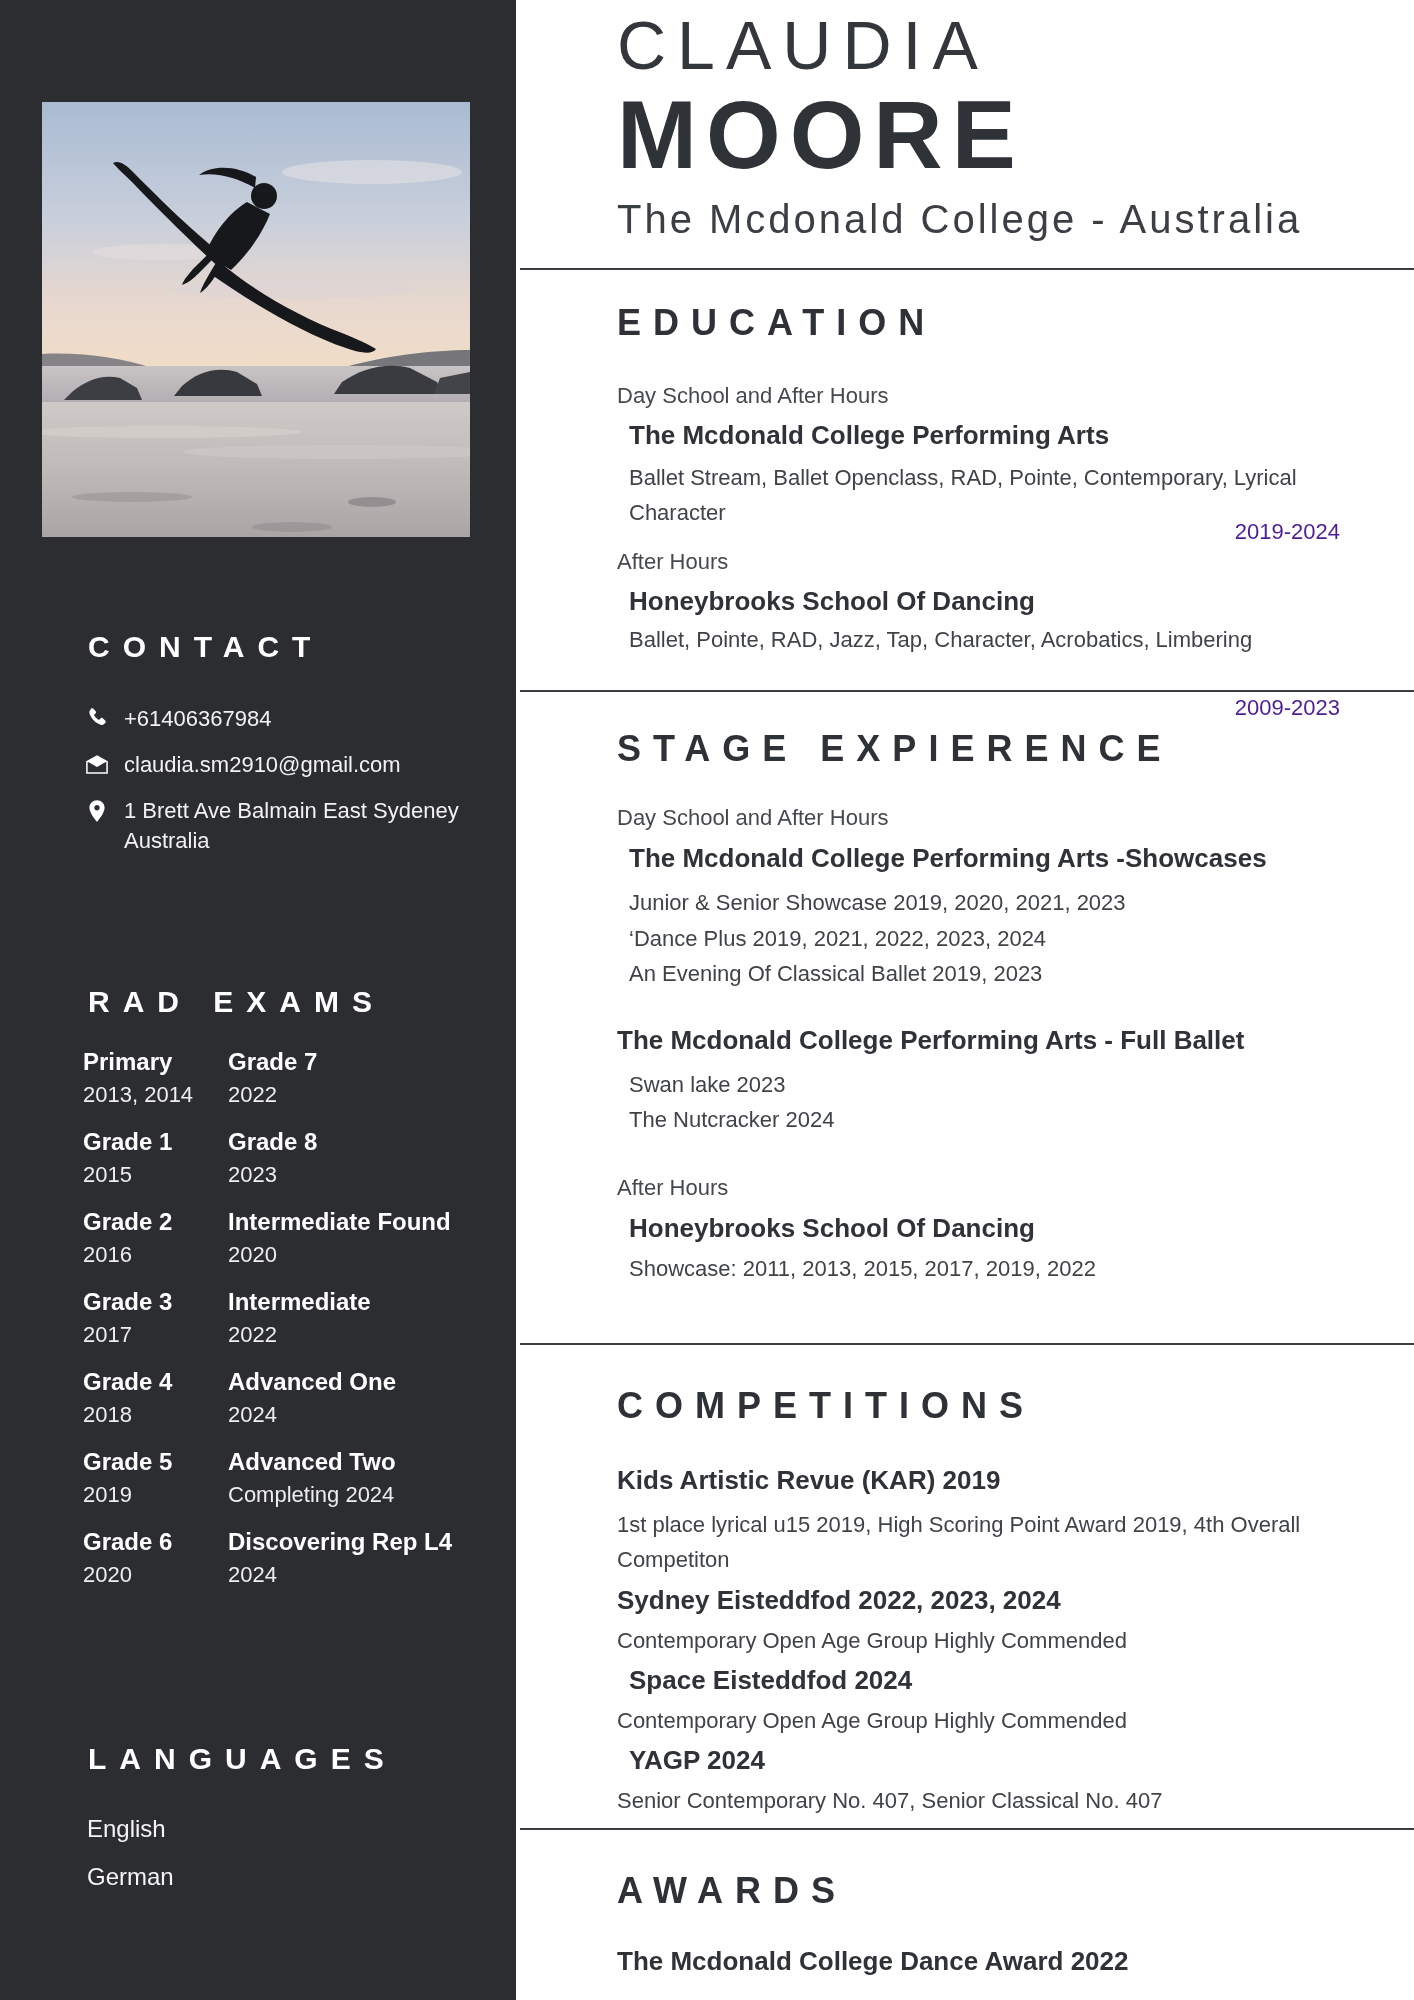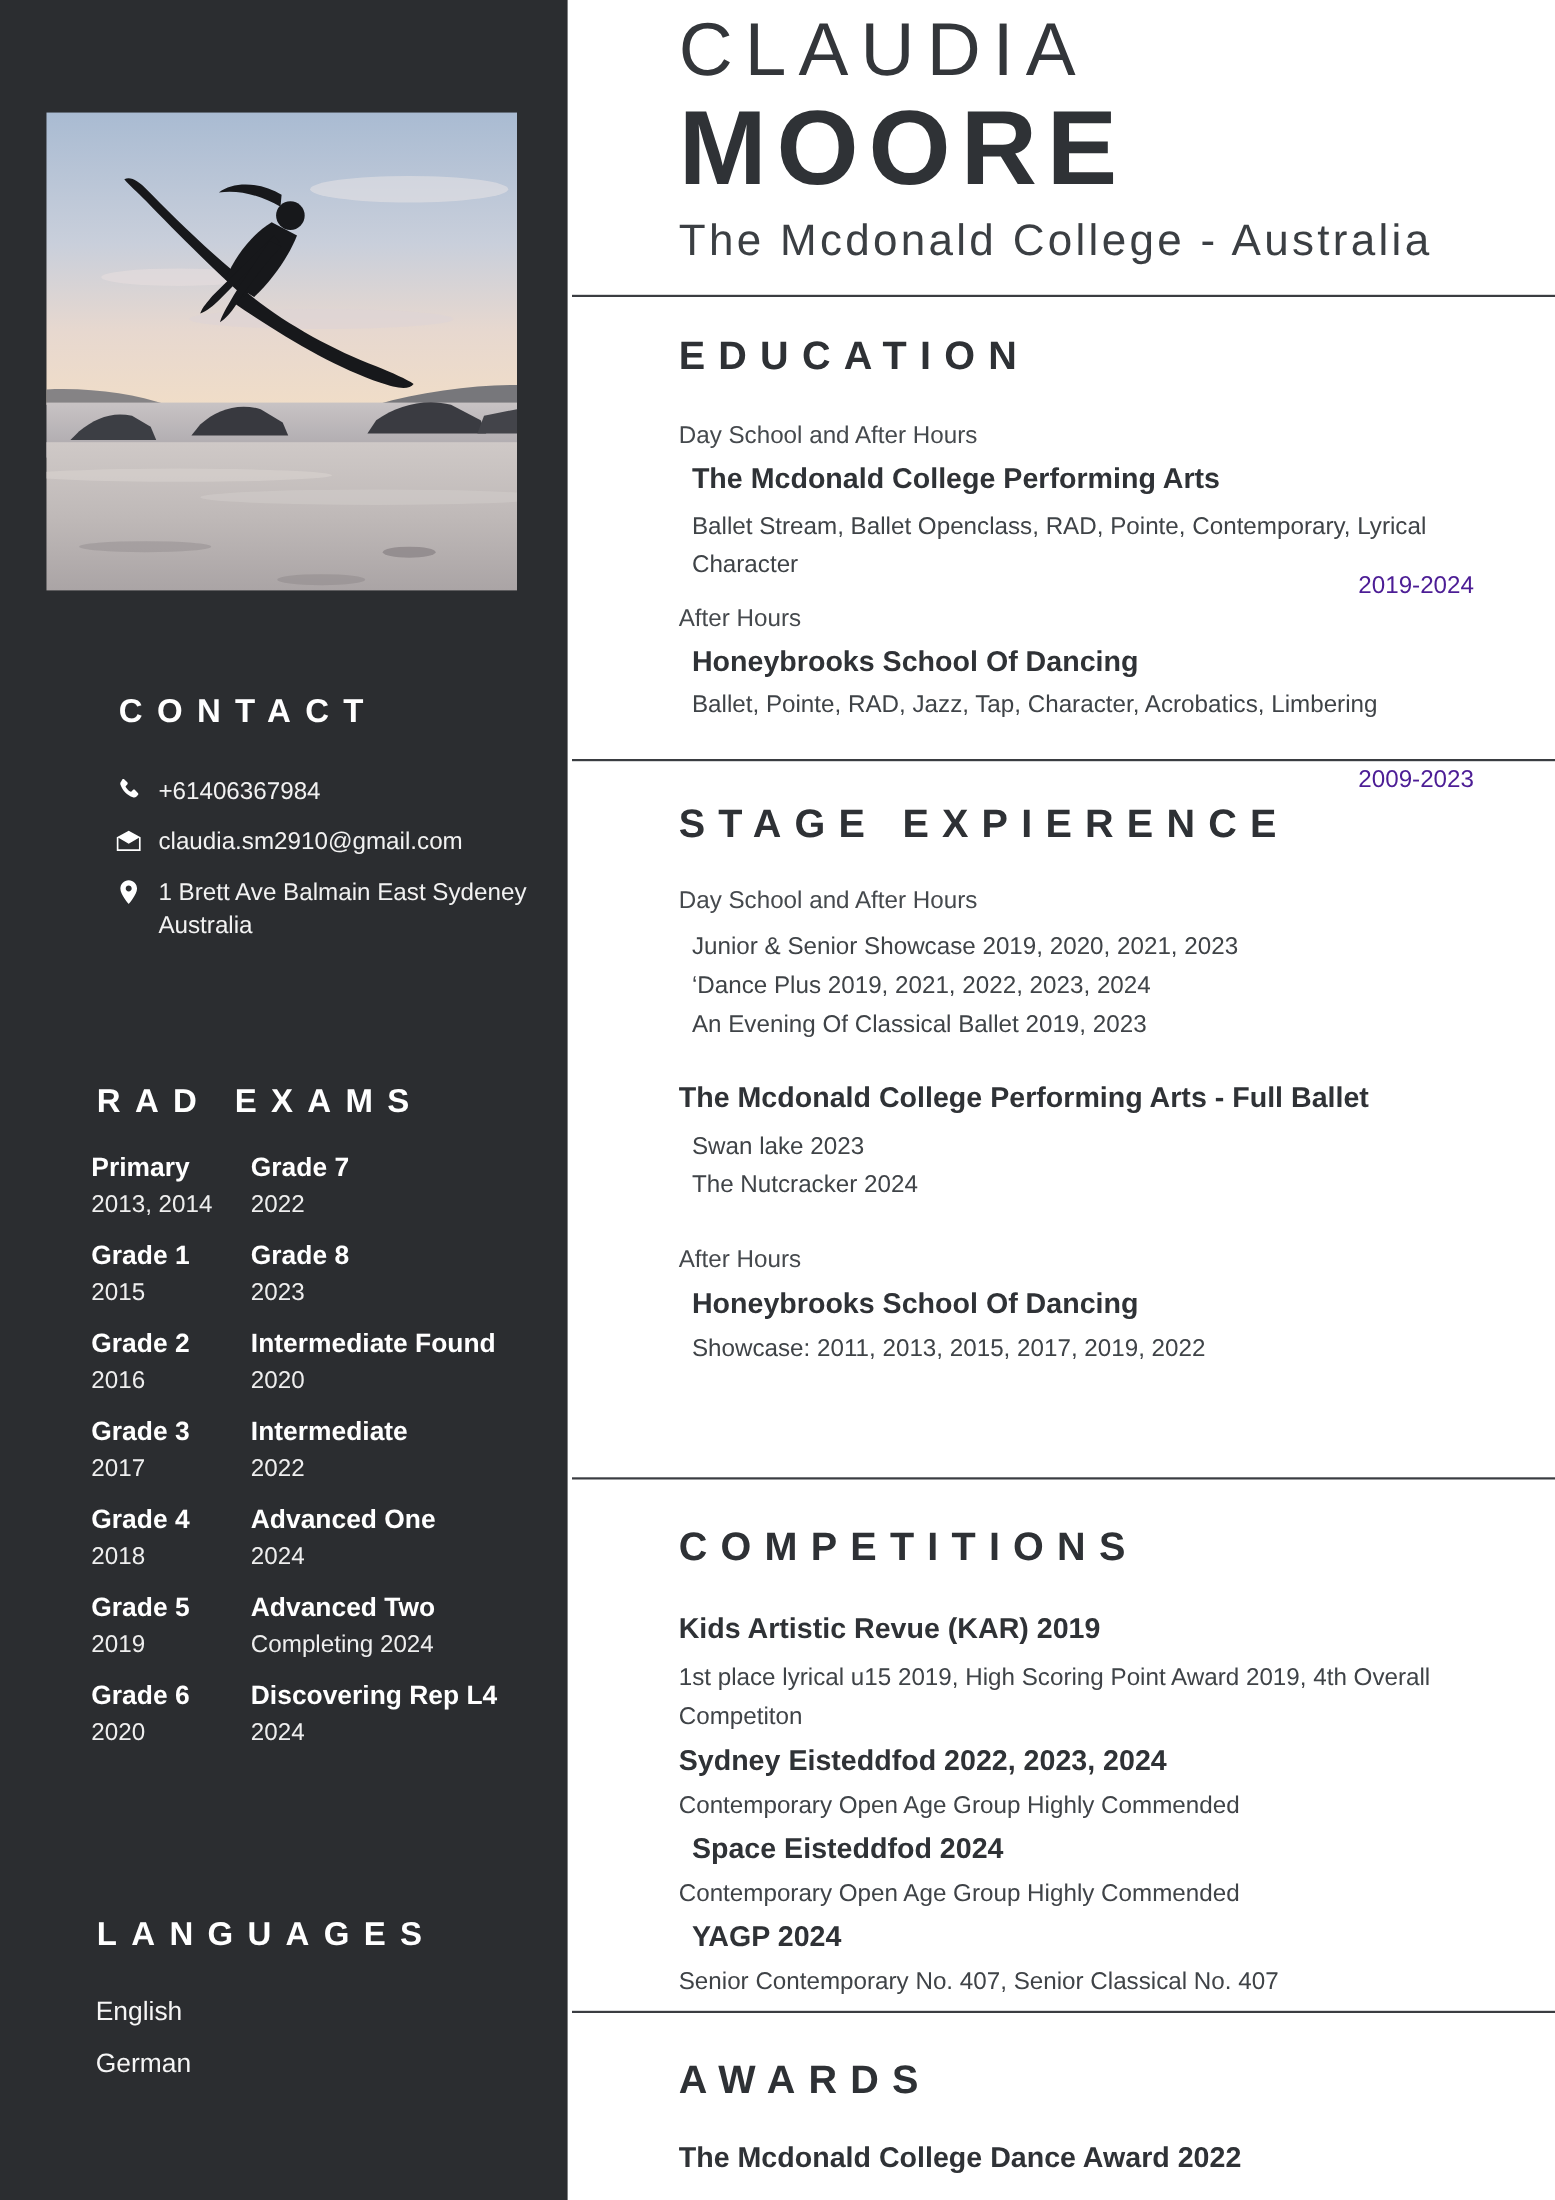--- a/index.html
+++ b/index.html
@@ -10,21 +10,21 @@
     font-family:"Liberation Sans","DejaVu Sans",sans-serif;
     color:#3f4347;
   }
   
   .sidebar { position:absolute; left:0; top:0; width:516px; height:2000px; background:#2b2d30; color:#fafafa; }
   .photo { position:absolute; left:42px; top:102px; width:428px; height:435px; overflow:hidden; }
   .photo svg { display:block; }
 
   .side-sec { position:absolute; left:0; right:0; }
   .side-title { margin-left:88px; font-size:30px; font-weight:bold; letter-spacing:13px; color:#ffffff; white-space:nowrap; }
-  .contact-sec { top:630px;padding-left:20px; }
+  .contact-sec { top:630px; }
   .contact-rows { margin:40px 0 0 84px; }
   .c-row { display:flex; align-items:flex-start; margin-bottom:16px; }
   .c-icon { width:26px; height:26px; flex:0 0 26px; margin-right:14px; margin-top:2px; }
   .c-icon svg { display:block; }
   .c-text { font-size:22px; line-height:30px; color:#f2f2f2; max-width:350px; }
 
   .rad-sec { top:985px; }
   .rad-grid { margin:28px 10px 0 83px; display:grid; grid-template-columns:145px auto; row-gap:19px; }
   .rad-label { font-size:24px; font-weight:bold; line-height:30px; color:#ffffff; white-space:nowrap; }
   .rad-years { font-size:22px; line-height:27px; margin-top:4px; color:#eeeeee; white-space:nowrap; }
@@ -238,20 +238,21 @@
     <div class="daterow mtneg">2019-2024</div>
     <div class="ctx mt2">After Hours</div>
     <div class="ename mt10">Honeybrooks School Of Dancing</div>
     <div class="body-line mt10">Ballet, Pointe, RAD, Jazz, Tap, Character, Acrobatics, Limbering</div>
   </div>
 
   <div class="m-sec sec-stage">
     <div class="daterow mt4">2009-2023</div>
     <div class="sec-title mt8">STAGE EXPIERENCE</div>
     <div class="ctx mt36">Day School and After Hours</div>
+    <div class="ename-lg mt10">The Mcdonald College Performing Arts -Showcases</div>
     <div class="stage-lines mt10">
       <div>Junior &amp; Senior Showcase 2019, 2020, 2021, 2023</div>
       <div>‘Dance Plus 2019, 2021, 2022, 2023, 2024</div>
       <div>An Evening Of Classical Ballet 2019, 2023</div>
     </div>
     <div class="ename-lg mt32">The Mcdonald College Performing Arts - Full Ballet</div>
     <div class="stage-lines mt10">
       <div>Swan lake 2023</div>
       <div>The Nutcracker 2024</div>
     </div>

